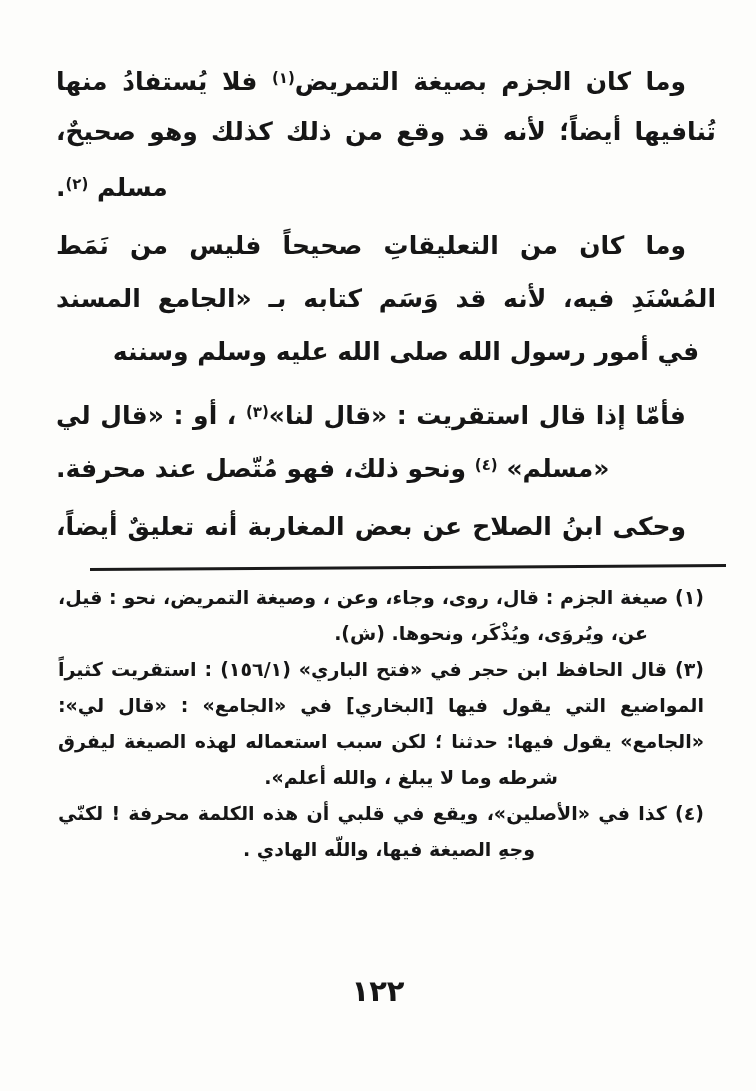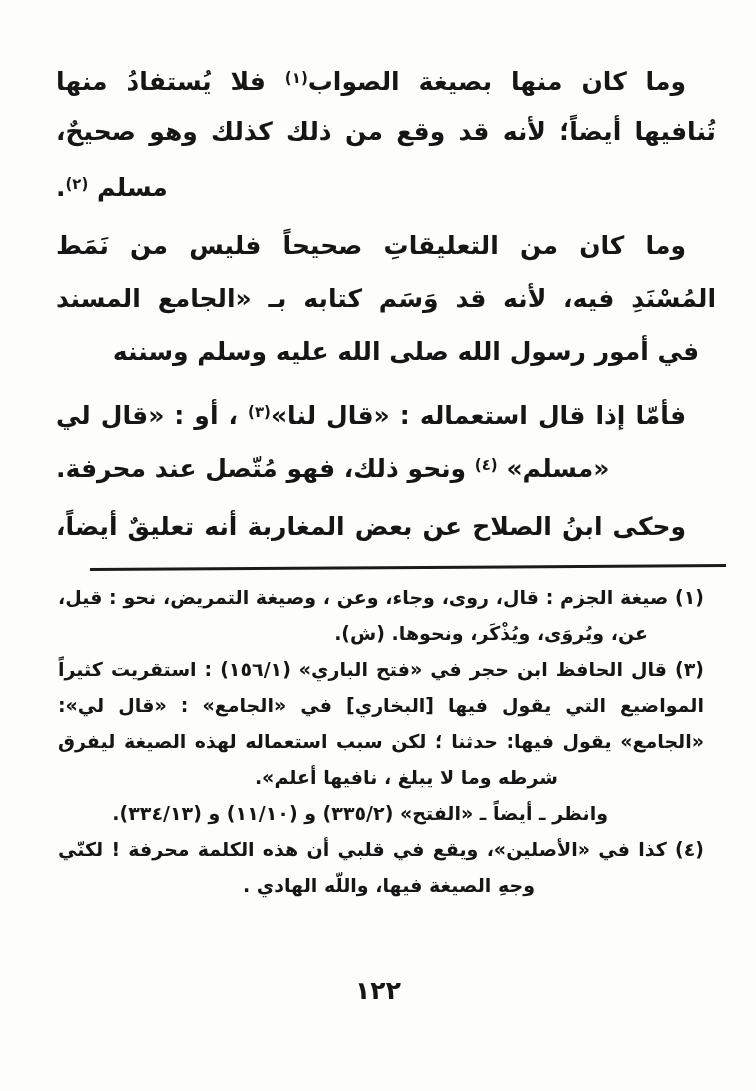--- a/index.html
+++ b/index.html
@@ -37,62 +37,61 @@
     overflow:hidden;
   }
   .f-line.just{text-align:justify;text-align-last:justify;}
   .f-line.i56{padding-right:56px;}
   .f-line.i96{padding-right:96px;}
   .f-line.i146{padding-right:146px;}
   .f-line.i169{padding-right:169px;}
   .page-number{
     position:absolute;top:975px;left:0;width:756px;
     text-align:center;text-align-last:center;
-    font-size:25px;font-weight:700;line-height:32px;
+    font-size:29px;font-weight:700;line-height:32px;
   }
 </style>
 </head>
 <body>
 
 <div class="page">
 
   <div class="main">
 
     <div class="para">
-      <div class="m-line indent"><span>وما كان منها بصيغة الصواب</span><span class="fnref">(١)</span><span> فلا يُستفادُ منها صحّةٌ، ولا</span></div>
+      <div class="m-line indent"><span>وما كان الجزم بصيغة التمريض</span><span class="fnref">(١)</span><span> فلا يُستفادُ منها صحّةٌ، ولا</span></div>
       <div class="m-line">تُنافيها أيضاً؛ لأنه قد وقع من ذلك كذلك وهو صحيحٌ، وربما رواه</div>
       <div class="m-line end-left"><span>مسلم </span><span class="fnref">(٢)</span><span>.</span></div>
     </div>
 
     <div class="para">
       <div class="m-line indent">وما كان من التعليقاتِ صحيحاً فليس من نَمَط الصحيح</div>
       <div class="m-line">المُسْنَدِ فيه، لأنه قد وَسَم كتابه بـ «الجامع المسند الصحيح المُخْتصَر</div>
       <div class="m-line end-center">في أمور رسول الله صلى الله عليه وسلم وسننه وأيامه».</div>
     </div>
 
     <div class="para">
-      <div class="m-line indent"><span>فأمّا إذا قال استعماله : «قال لنا»</span><span class="fnref">(٣)</span><span> ، أو : «قال لي فلان كذا»، أو :</span></div>
+      <div class="m-line indent"><span>فأمّا إذا قال استقريت : «قال لنا»</span><span class="fnref">(٣)</span><span> ، أو : «قال لي فلان كذا»، أو :</span></div>
       <div class="m-line end-left"><span>«مسلم» </span><span class="fnref">(٤)</span><span> ونحو ذلك، فهو مُتّصل عند محرفة.</span></div>
     </div>
 
     <div class="para">
       <div class="m-line indent">وحكى ابنُ الصلاح عن بعض المغاربة أنه تعليقٌ أيضاً، يذكره</div>
     </div>
 
   </div>
 
   <div class="divider"></div>
 
   <div class="footnotes">
     <div class="f-line just">(١) صيغة الجزم : قال، روى، وجاء، وعن ، وصيغة التمريض، نحو : قيل، ورُويَ</div>
     <div class="f-line i56">عن، ويُروَى، ويُذْكَر، ونحوها. (ش).</div>
     <div class="f-line just">(٣) قال الحافظ ابن حجر في «فتح الباري» (١٥٦/١) : استقريت كثيراً من</div>
     <div class="f-line just">المواضيع التي يقول فيها [البخاري] في «الجامع» : «قال لي»: فوجدته في غير</div>
     <div class="f-line just">«الجامع» يقول فيها: حدثنا ؛ لكن سبب استعماله لهذه الصيغة ليفرق بين ما يبلغ</div>
-    <div class="f-line i146">شرطه وما لا يبلغ ، نافيها أعلم».</div>
-    <div class="f-line i96">وانظر ـ أيضاً ـ «الفتح» (٣٣٥/٢) و (١١/١٠) و (٣٣٤/١٣).</div>
+    <div class="f-line i146">شرطه وما لا يبلغ ، والله أعلم».</div>
     <div class="f-line just">(٤) كذا في «الأصلين»، ويقع في قلبي أن هذه الكلمة محرفة ! لكنّي لم أهتد إلى</div>
     <div class="f-line i169">وجهِ الصيغة فيها، واللّه الهادي .</div>
   </div>
 
   <div class="page-number">١٢٢</div>
 
 </div>
 
 </body></html>

